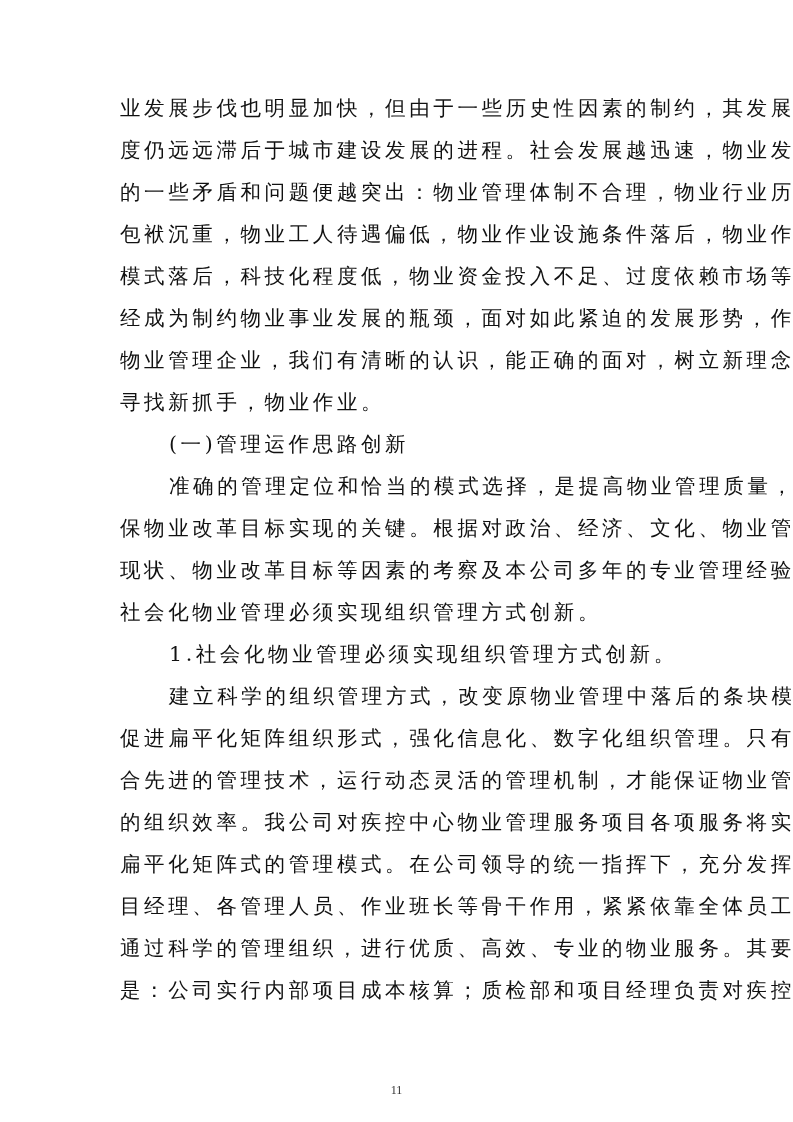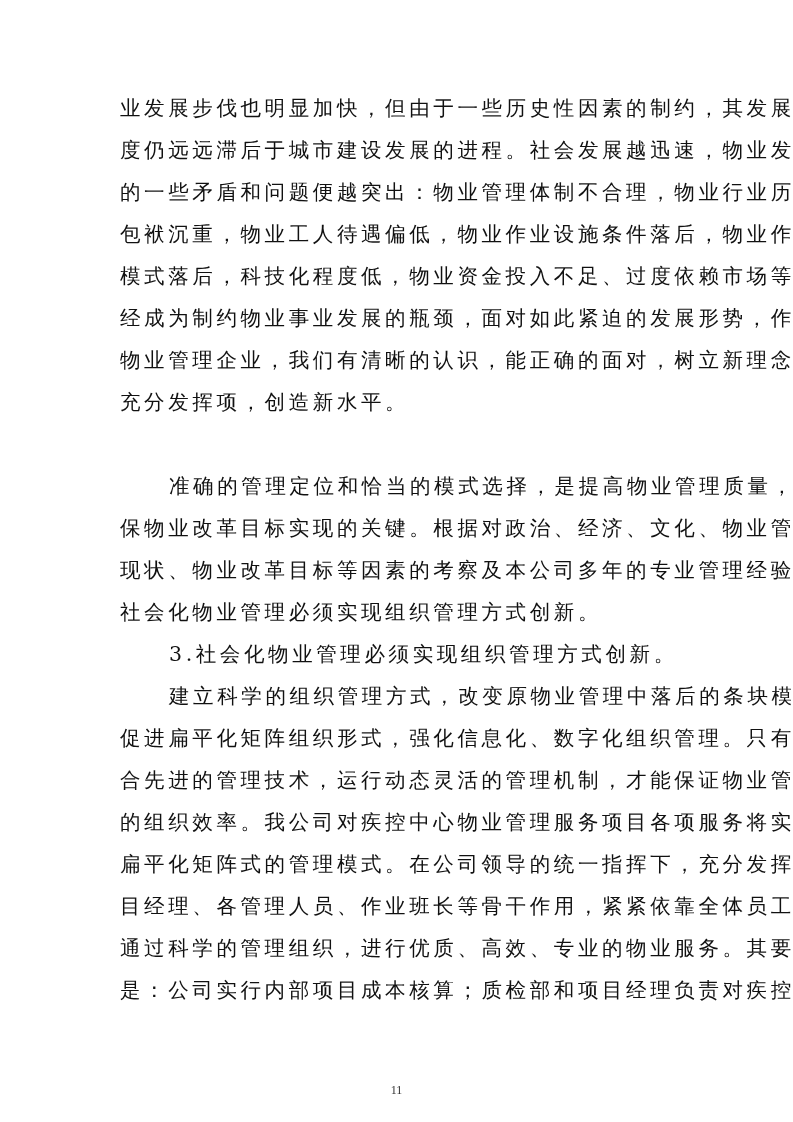--- a/index.html
+++ b/index.html
@@ -30,26 +30,27 @@
 <body>
 
 <div class="page">
   <div class="line" style="top:96px">业发展步伐也明显加快，但由于一些历史性因素的制约，其发展速</div>
   <div class="line" style="top:138px">度仍远远滞后于城市建设发展的进程。社会发展越迅速，物业发展</div>
   <div class="line" style="top:180px">的一些矛盾和问题便越突出：物业管理体制不合理，物业行业历史</div>
   <div class="line" style="top:222px">包袱沉重，物业工人待遇偏低，物业作业设施条件落后，物业作业</div>
   <div class="line" style="top:264px">模式落后，科技化程度低，物业资金投入不足、过度依赖市场等已</div>
   <div class="line" style="top:306px">经成为制约物业事业发展的瓶颈，面对如此紧迫的发展形势，作为</div>
   <div class="line" style="top:348px">物业管理企业，我们有清晰的认识，能正确的面对，树立新理念，</div>
-  <div class="line" style="top:390px">充分发挥项，创造新水平。</div>
+  <div class="line" style="top:390px">寻找新抓手，物业作业。</div>
+  <div class="line indent" style="top:432px">(一)管理运作思路创新</div>
   <div class="line indent" style="top:474px">准确的管理定位和恰当的模式选择，是提高物业管理质量，确</div>
   <div class="line" style="top:516px">保物业改革目标实现的关键。根据对政治、经济、文化、物业管理</div>
   <div class="line" style="top:558px">现状、物业改革目标等因素的考察及本公司多年的专业管理经验，</div>
   <div class="line" style="top:600px">社会化物业管理必须实现组织管理方式创新。</div>
-  <div class="line indent" style="top:642px">3.社会化物业管理必须实现组织管理方式创新。</div>
+  <div class="line indent" style="top:642px">1.社会化物业管理必须实现组织管理方式创新。</div>
   <div class="line indent" style="top:684px">建立科学的组织管理方式，改变原物业管理中落后的条块模式，</div>
   <div class="line" style="top:726px">促进扁平化矩阵组织形式，强化信息化、数字化组织管理。只有组</div>
   <div class="line" style="top:768px">合先进的管理技术，运行动态灵活的管理机制，才能保证物业管理</div>
   <div class="line" style="top:810px">的组织效率。我公司对疾控中心物业管理服务项目各项服务将实行</div>
   <div class="line" style="top:852px">扁平化矩阵式的管理模式。在公司领导的统一指挥下，充分发挥项</div>
   <div class="line" style="top:894px">目经理、各管理人员、作业班长等骨干作用，紧紧依靠全体员工，</div>
   <div class="line" style="top:936px">通过科学的管理组织，进行优质、高效、专业的物业服务。其要点</div>
   <div class="line" style="top:978px">是：公司实行内部项目成本核算；质检部和项目经理负责对疾控中</div>
 
   <div class="pnum">11</div>

